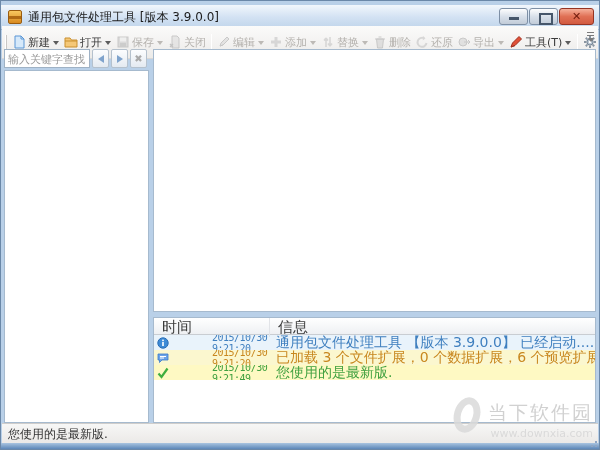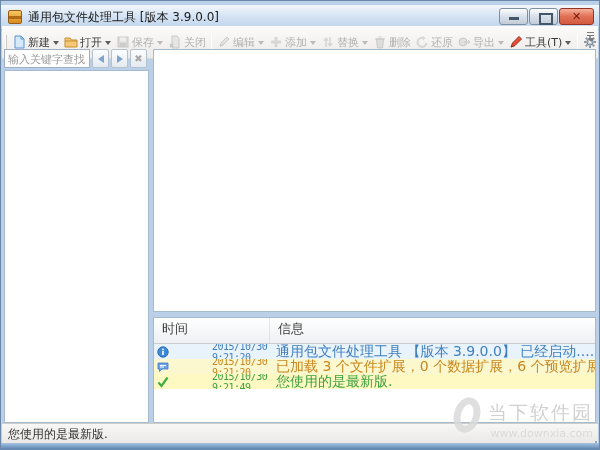--- a/index.html
+++ b/index.html
@@ -56,22 +56,22 @@
   .nav-btn { width:17px; height:19px; border:1px solid #b5c1cd; border-radius:2px;
     background:linear-gradient(#fcfdfe,#e4eaf1); display:flex; align-items:center; justify-content:center; }
   .tri-l { width:0; height:0; border-top:4px solid transparent; border-bottom:4px solid transparent; border-right:6px solid #7fa3cc; }
   .tri-r { width:0; height:0; border-top:4px solid transparent; border-bottom:4px solid transparent; border-left:6px solid #7fa3cc; }
   .x-glyph { font-size:10px; font-weight:bold; color:#a9a9a9; line-height:1; }
   .tree { position:absolute; left:3px; top:69px; width:145px; bottom:26px; background:#fff; border:1px solid #a6bace; }
   
   .main { position:absolute; left:152px; top:48px; right:3px; height:263px; background:#fff; border:1px solid #a6bace; }
   
   .logpanel { position:absolute; left:152px; top:316px; right:3px; bottom:26px; background:#fff; border:1px solid #a6bace; overflow:hidden; }
-  .log-header { display:flex; height:26px; background:linear-gradient(#ffffff,#eef0f3);
-    border-bottom:1px solid #c9cdd2; font-size:13px; color:#3c3c3c; }
+  .log-header { display:flex; height:17px; background:linear-gradient(#ffffff,#eef0f3);
+    border-bottom:1px solid #c9cdd2; font-size:15px; color:#3c3c3c;align-items:center; }
   .log-header .c1 { width:116px; padding:2px 0 0 8px; border-right:1px solid #e2e4e8; }
   .log-header .c2 { flex:1; padding:2px 0 0 8px; }
   .log-row { display:flex; height:15px; align-items:center; font-size:10px; overflow:hidden; }
   .log-row .c1 { width:116px; display:flex; align-items:center; padding-left:3px; flex-shrink:0; }
   .log-row .c2 { flex:1; font-size:14px; white-space:nowrap; overflow:hidden; padding-left:6px; }
   .log-row .ricon { width:12px; height:12px; margin-right:3px; flex-shrink:0; }
   .log-row .time { font-family:"DejaVu Sans Mono","Liberation Mono",monospace; font-size:10px; letter-spacing:-0.5px;margin-left:40px; }
   .r-info   { background:#e9f3fb; color:#3f7fbf; }
   .r-loaded { background:#fbf7cf; color:#c8871f; }
   .r-update { background:#ffffff; color:#3f7fbf; }

